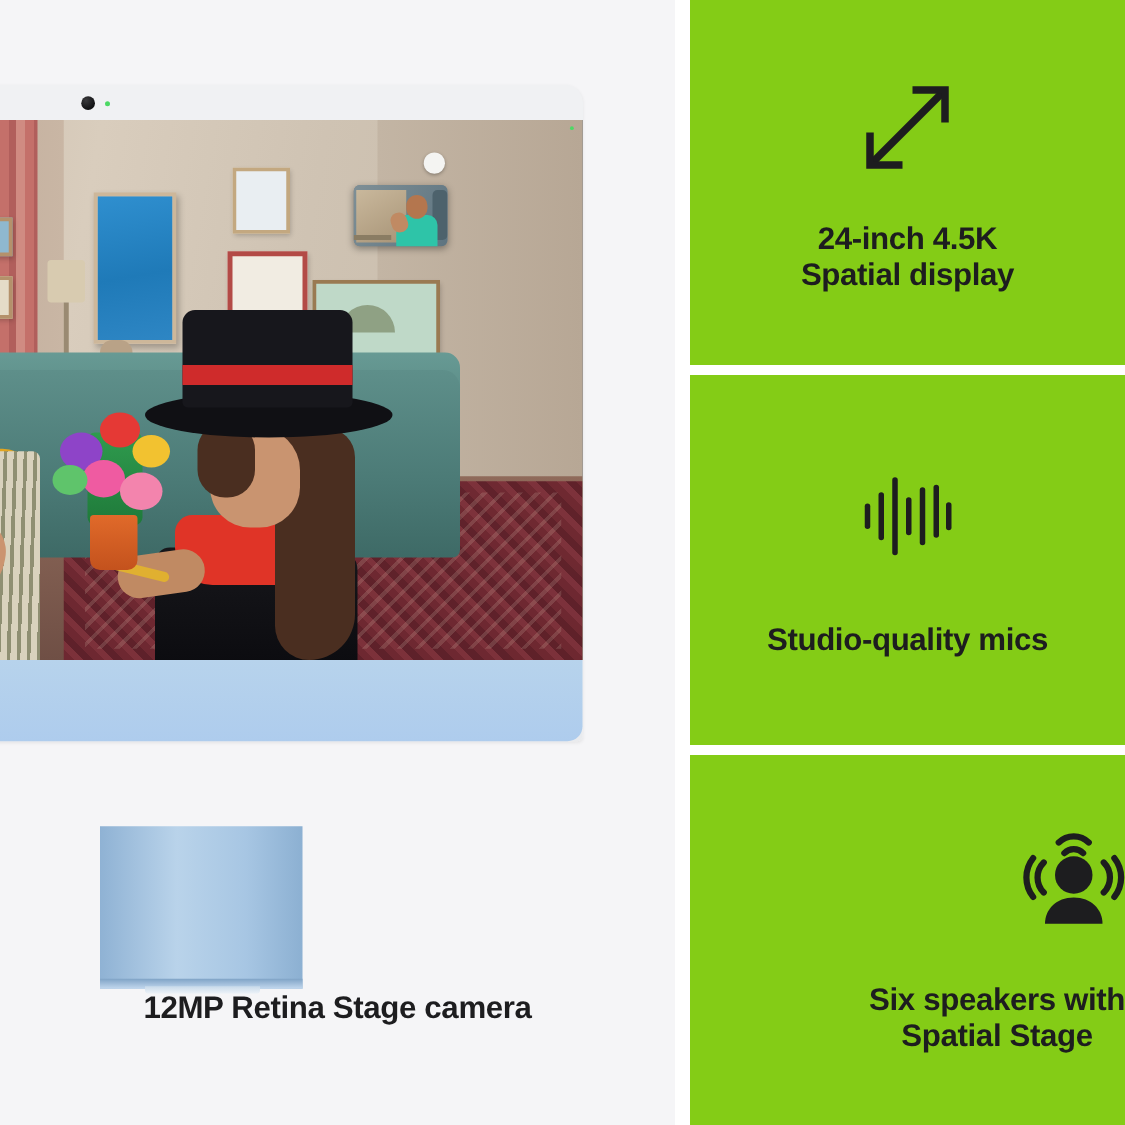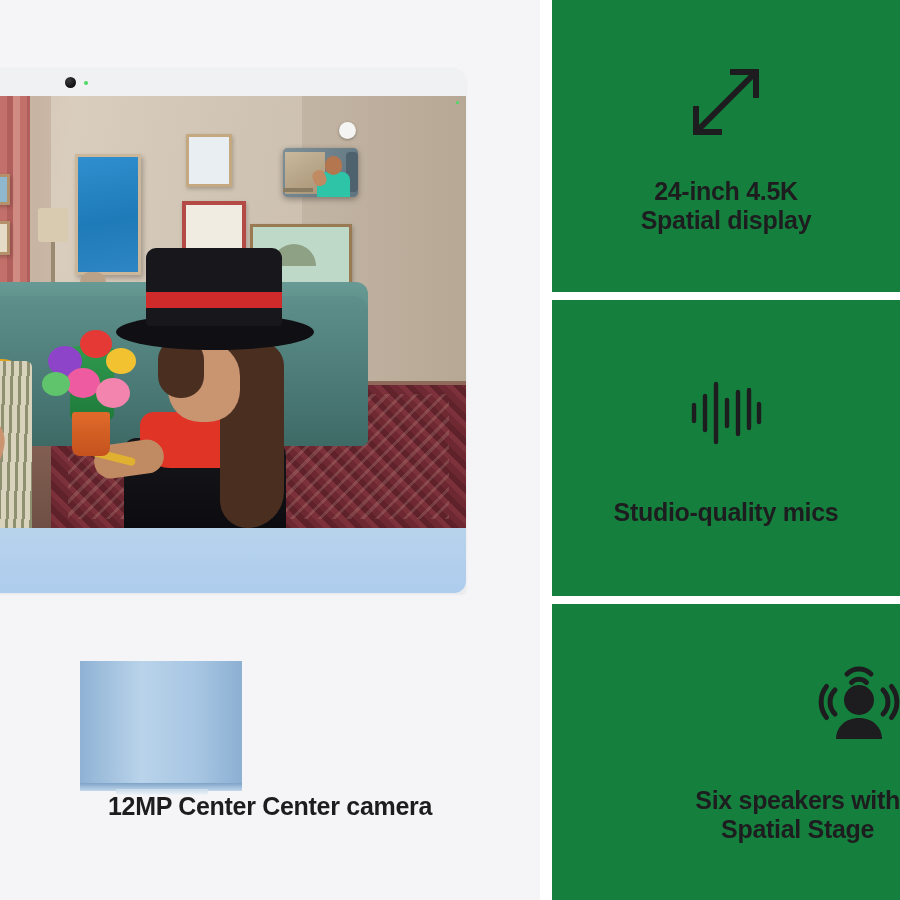--- a/index.html
+++ b/index.html
@@ -157,21 +157,21 @@
     font-size:25px;font-weight:700;color:#1d1d1f;letter-spacing:-.3px;
   }
 
   
   .right-col{
     position:relative;width:360px;height:900px;flex:0 0 360px;
     background:#ffffff;display:flex;flex-direction:column;
   }
   .card{
     position:relative;margin-left:12px;width:348px;
-    background:#15803d;
+    background:#84cc16;
     display:flex;flex-direction:column;align-items:center;justify-content:center;
   }
   .card.c1{height:292px;}
   .card.c2{height:296px;margin-top:8px;}
   .card.c3{height:296px;margin-top:8px;align-items:flex-end;}
   .card-icon{display:flex;align-items:center;justify-content:center;height:90px;}
   .card-label{
     margin-top:22px;text-align:center;
     font-size:25px;font-weight:700;color:#1d1d1f;
     line-height:1.18;letter-spacing:-.3px;
@@ -266,21 +266,21 @@
         </div>
 
         <div class="chin"></div>
       </div>
 
       <div class="neck"></div>
       <div class="neck-lip"></div>
       <div class="foot"></div>
     </div>
 
-    <div class="left-caption">12MP Center Center camera</div>
+    <div class="left-caption">12MP Retina Stage camera</div>
   </div>
 
   <div class="right-col">
 
     <div class="card c1">
       <div class="card-icon">
         <svg width="78" height="78" viewBox="0 0 78 78" aria-hidden="true">
           <g fill="none" stroke="#1d1d1f" stroke-width="6" stroke-linecap="butt" stroke-linejoin="miter">
             <line x1="9" y1="69" x2="69" y2="9"></line>
             <polyline points="9,43 9,69 35,69"></polyline>

